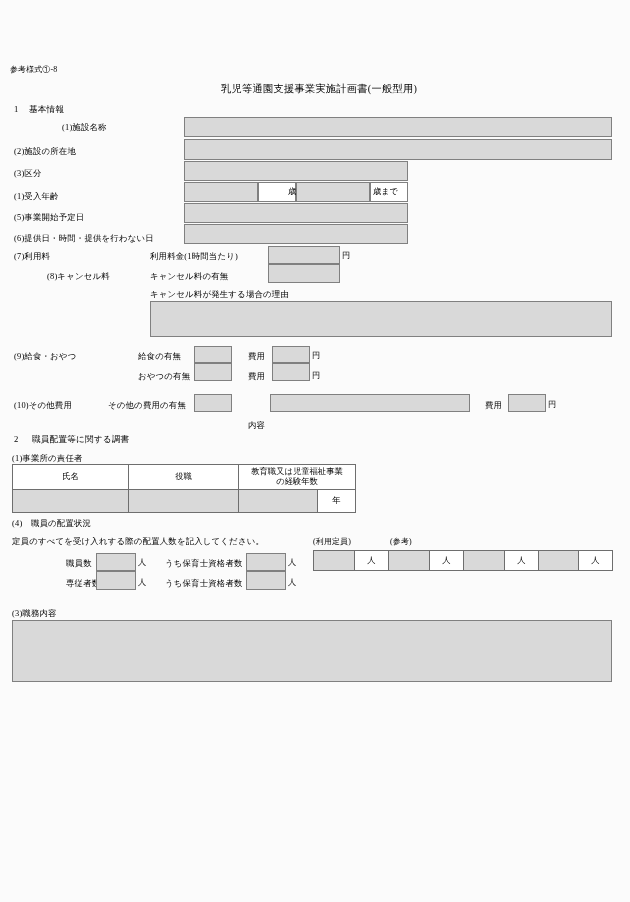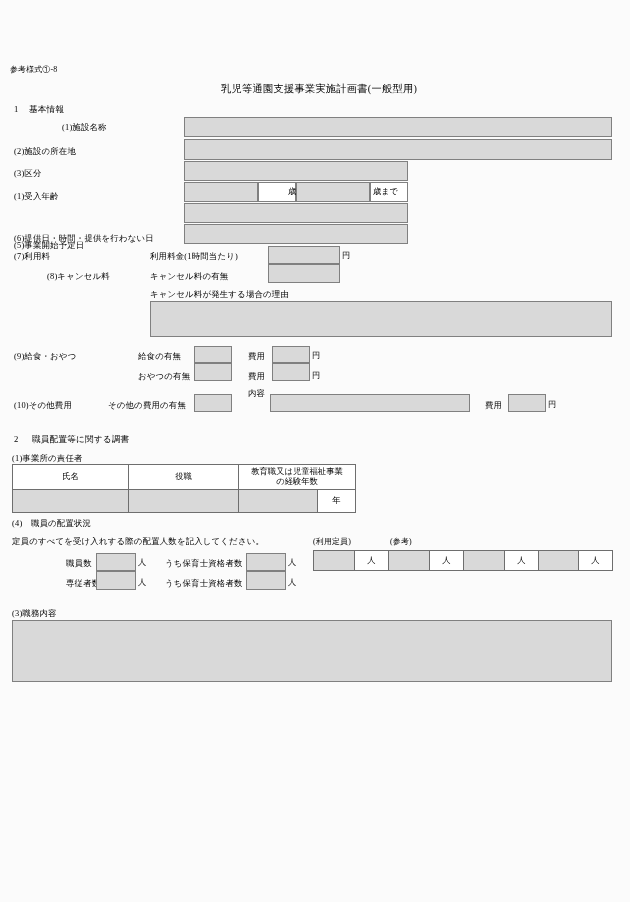--- a/index.html
+++ b/index.html
@@ -102,21 +102,21 @@
   <div class="box" style="left:184px; top:161px; width:224px; height:20px;"></div>
 
   <div class="t" style="left:14px; top:193px;">(1)受入年齢</div>
   <div class="box" style="left:184px; top:182px; width:74px; height:20px;"></div>
   <div class="cellw" style="left:258px; top:182px; width:38px; height:20px;"></div>
   <div class="unit" style="left:261px; top:188px;margin-left:27px;">歳から</div>
   <div class="box" style="left:296px; top:182px; width:74px; height:20px;"></div>
   <div class="cellw" style="left:370px; top:182px; width:38px; height:20px;"></div>
   <div class="unit" style="left:373px; top:188px;">歳まで</div>
 
-  <div class="t" style="left:14px; top:214px;margin-top:28px;">(5)事業開始予定日</div>
+  <div class="t" style="left:14px; top:214px;">(5)事業開始予定日</div>
   <div class="box" style="left:184px; top:203px; width:224px; height:20px;"></div>
 
   <div class="t" style="left:14px; top:235px;">(6)提供日・時間・提供を行わない日</div>
   <div class="box" style="left:184px; top:224px; width:224px; height:20px;"></div>
 
   <div class="t" style="left:14px; top:253px;">(7)利用料</div>
   <div class="t" style="left:150px; top:253px;">利用料金(1時間当たり)</div>
   <div class="box" style="left:268px; top:246px; width:72px; height:18px;"></div>
   <div class="unit" style="left:342px; top:252px;">円</div>
 
@@ -137,21 +137,21 @@
 
   <div class="t" style="left:138px; top:373px;text-align:right;">おやつの有無</div>
   <div class="box" style="left:194px; top:363px; width:38px; height:18px;"></div>
   <div class="t" style="left:248px; top:373px;">費用</div>
   <div class="box" style="left:272px; top:363px; width:38px; height:18px;"></div>
   <div class="unit" style="left:312px; top:372px;">円</div>
 
   <div class="t" style="left:14px; top:402px;">(10)その他費用</div>
   <div class="t" style="left:108px; top:402px;">その他の費用の有無</div>
   <div class="box" style="left:194px; top:394px; width:38px; height:18px;"></div>
-  <div class="t" style="left:248px; top:390px;text-align:right;">内容</div>
+  <div class="t" style="left:248px; top:422px;text-align:right;">内容</div>
   <div class="box" style="left:270px; top:394px; width:200px; height:18px;"></div>
   <div class="t" style="left:485px; top:402px;">費用</div>
   <div class="box" style="left:508px; top:394px; width:38px; height:18px;"></div>
   <div class="unit" style="left:548px; top:401px;">円</div>
 
   <div class="t t-sec" style="left:14px; top:435px;">2</div>
   <div class="t t-sec" style="left:32px; top:435px;">職員配置等に関する調書</div>
 
   <div class="t" style="left:12px; top:455px;">(1)事業所の責任者</div>
 

